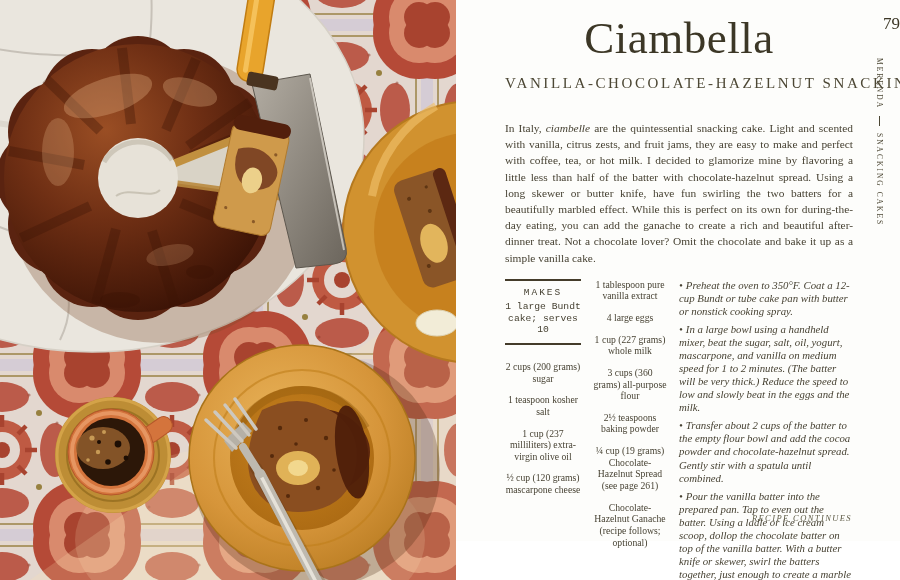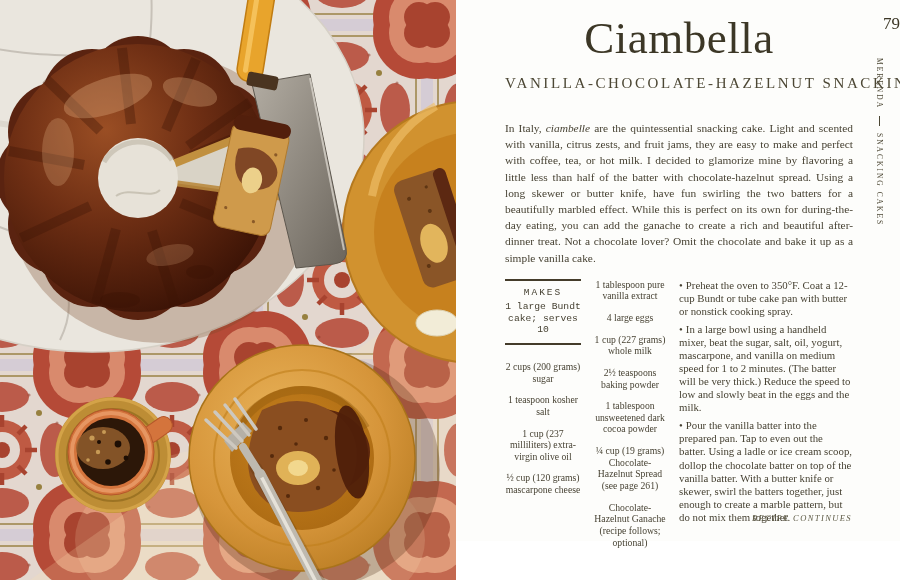--- a/index.html
+++ b/index.html
@@ -17,21 +17,21 @@
   .subtitle { margin-top:14px; text-align:right; font-size:15px; letter-spacing:2.6px; color:var(--subtitle_ink,#4c4734); white-space:nowrap; }
   .intro { margin-top:28px; font-size:11.4px; line-height:1.42; text-align:justify; color:var(--ink,#474233); }
   .intro .it { font-style:italic; }
 
   .cols { display:grid; grid-template-columns:76px 74px 173px; column-gap:12px; margin-top:13px; }
   .ingcol { text-align:center; font-size:9.7px; line-height:1.2; }
   .makes { border-top:2.5px solid var(--rule,#443c2a); border-bottom:2px solid var(--rule,#443c2a); padding:6px 0 7px; margin-bottom:16px;font-family:Liberation Mono, monospace; }
   .makes-label { letter-spacing:2px; font-size:9.5px; display:block; margin-bottom:3px; }
   .ing { margin-bottom:10px; }
   .dircol { font-size:10.8px; line-height:1.21; text-align:left; }
-  .dir { margin-bottom:5px; }
+  .dir { margin-bottom:5px;font-style:italic; }
   .dir .blt { margin-right:3px; }
 
   
   .pagenum { position:absolute; right:0; top:14px; font-size:17px; color:var(--title_ink,#3c3726); }
   .edge { position:absolute; right:16px; top:58px; display:flex; flex-direction:column; align-items:center; gap:7px; }
   .edge span { writing-mode:vertical-rl; font-size:7.5px; letter-spacing:2px; color:var(--subtitle_ink,#4c4734); }
   .edge .vdiv { width:1px; height:10px; background:var(--subtitle_ink,#4c4734); }
   .footer { position:absolute; right:48px; bottom:18px; font-style:italic; font-size:8.5px; letter-spacing:1.4px; color:var(--footer_ink,#5d5a45);text-align:center; }
 </style>
 </head>
@@ -316,29 +316,30 @@
         <div class="ing">2 cups (200 grams) sugar</div>
         <div class="ing">1 teaspoon kosher salt</div>
         <div class="ing">1 cup (237 milliliters) extra-virgin olive oil</div>
         <div class="ing">½ cup (120 grams) mascarpone cheese</div>
       </div>
 
       <div class="ingcol">
         <div class="ing">1 tablespoon pure vanilla extract</div>
         <div class="ing">4 large eggs</div>
         <div class="ing">1 cup (227 grams) whole milk</div>
+        <div class="ing">3 cups (360 grams) all-purpose flour</div>
         <div class="ing">2½ teaspoons baking powder</div>
-        <div class="ing">1 tablespoon unsweetened dark cocoa powder</div>
         <div class="ing">¼ cup (19 grams) Chocolate-Hazelnut Spread (see page 261)</div>
         <div class="ing">Chocolate-Hazelnut Ganache (recipe follows; optional)</div>
       </div>
 
       <div class="dircol">
         <p class="dir"><span class="blt">•</span><span>Preheat the oven to 350°F. Coat a 12-cup Bundt or tube cake pan with butter or nonstick cooking spray.</span></p>
         <p class="dir"><span class="blt">•</span><span>In a large bowl using a handheld mixer, beat the sugar, salt, oil, yogurt, mascarpone, and vanilla on medium speed for 1 to 2 minutes. (The batter will be very thick.) Reduce the speed to low and slowly beat in the eggs and the milk.</span></p>
+        <p class="dir"><span class="blt">•</span><span>Transfer about 2 cups of the batter to the empty flour bowl and add the cocoa powder and chocolate-hazelnut spread. Gently stir with a spatula until combined.</span></p>
         <p class="dir"><span class="blt">•</span><span>Pour the vanilla batter into the prepared pan. Tap to even out the batter. Using a ladle or ice cream scoop, dollop the chocolate batter on top of the vanilla batter. With a butter knife or skewer, swirl the batters together, just enough to create a marble pattern, but do not mix them together.</span></p>
       </div>
     </div>
   </div>
 
   <div class="pagenum">79</div>
 
   <div class="edge">
     <span>MERENDA</span>
     <div class="vdiv"></div>

